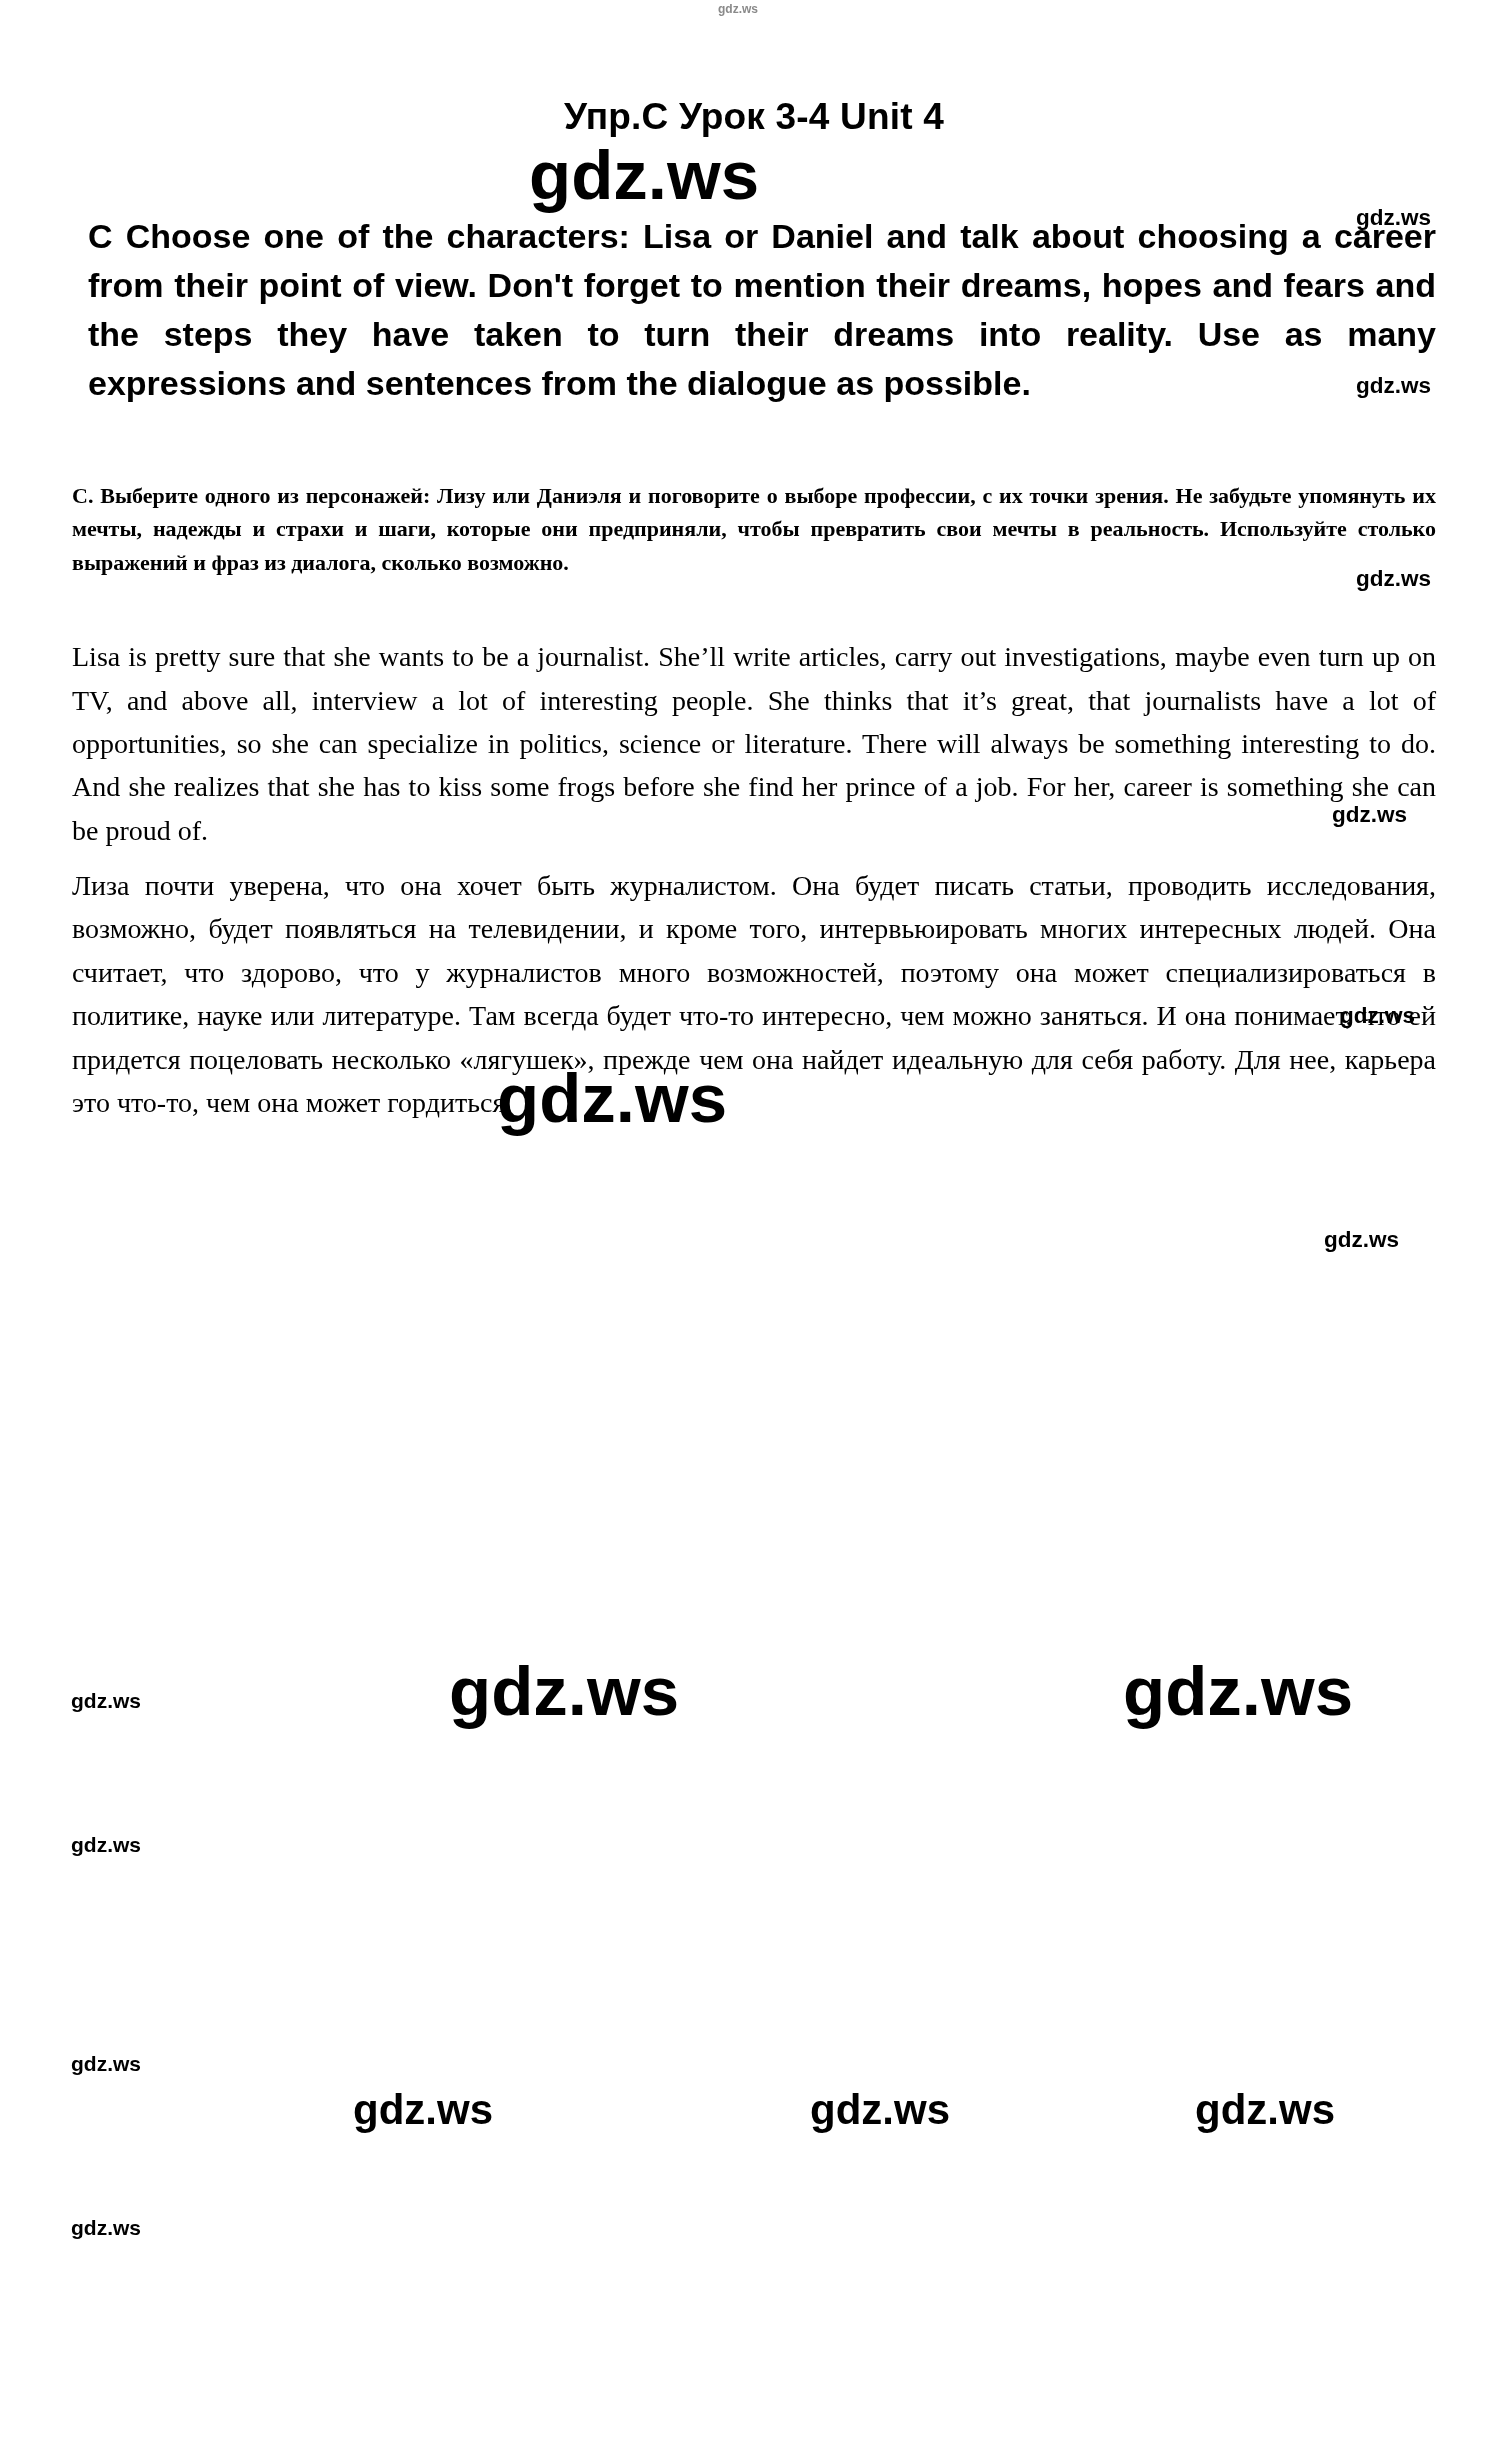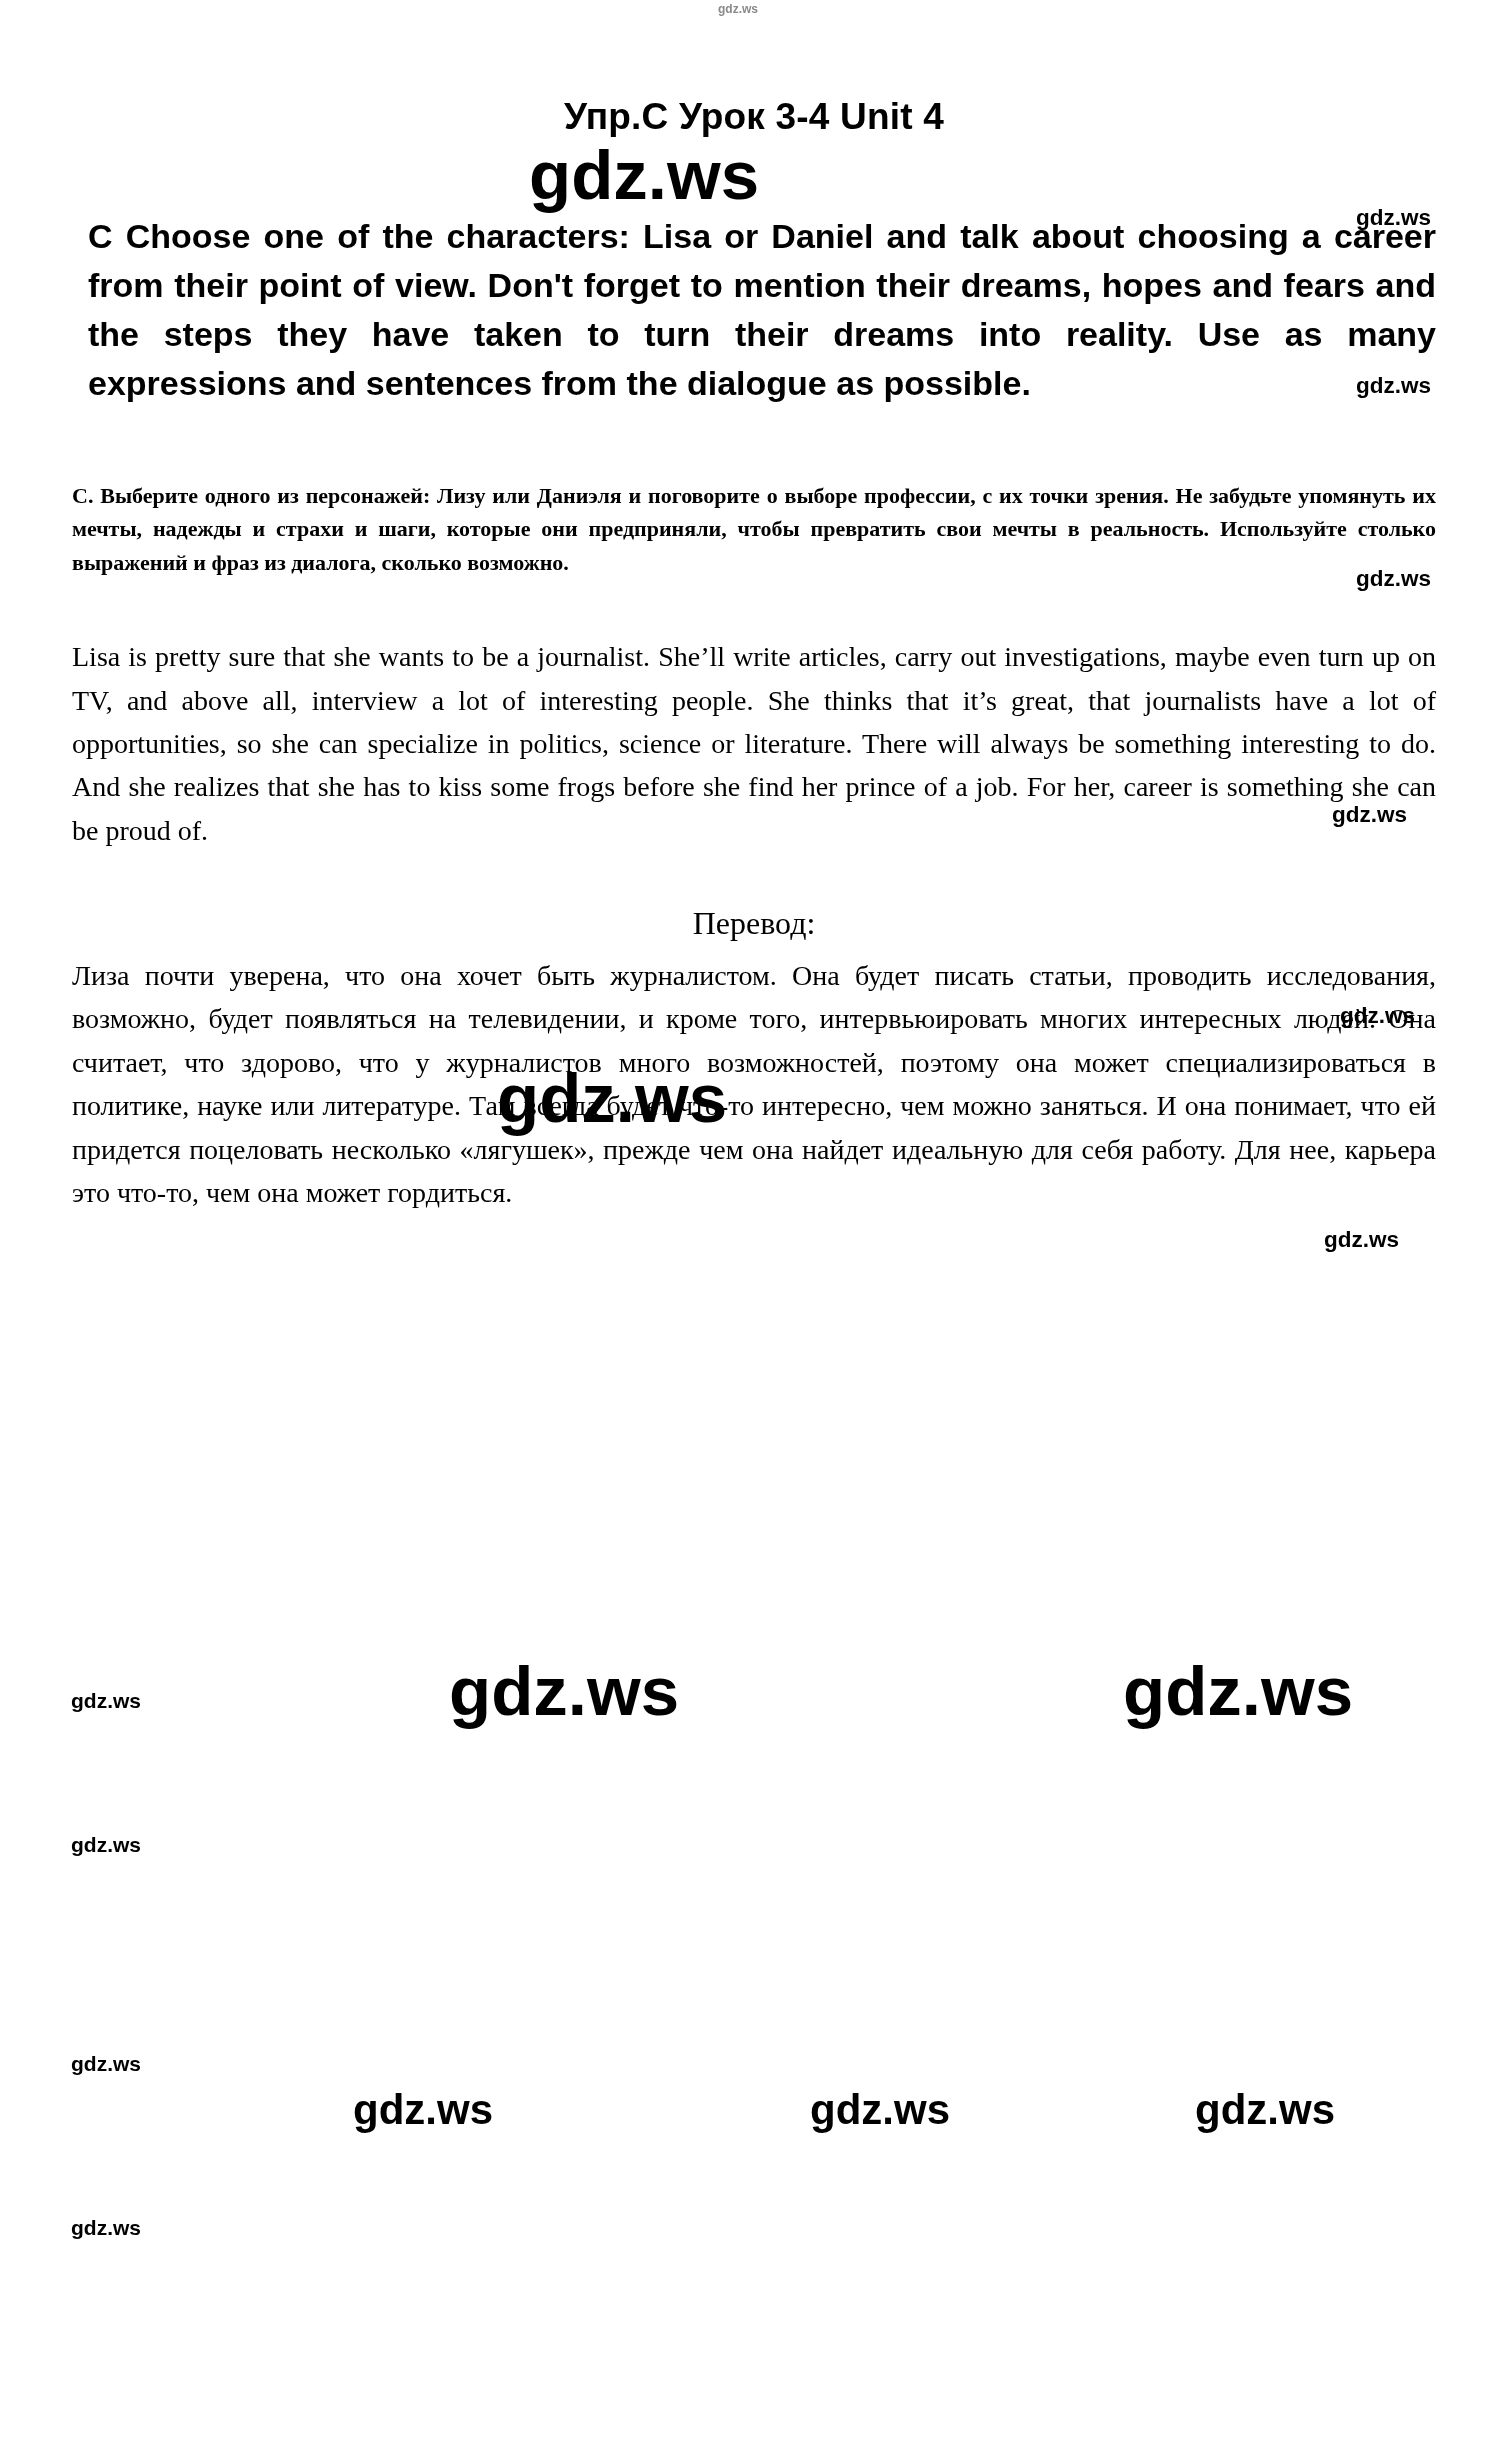--- a/index.html
+++ b/index.html
@@ -119,19 +119,18 @@
   <div class="small-wm" style="left:71px; top:2216px; font-size:21px;">gdz.ws</div>
 
   <h1 class="title">Упр.C Урок 3-4 Unit 4</h1>
 
   <p class="task-en">C Choose one of the characters: Lisa or Daniel and talk about choosing a career from their point of view. Don't forget to mention their dreams, hopes and fears and the steps they have taken to turn their dreams into reality. Use as many expressions and sentences from the dialogue as possible.</p>
 
   <p class="task-ru">C. Выберите одного из персонажей: Лизу или Даниэля и поговорите о выборе профессии, с их точки зрения. Не забудьте упомянуть их мечты, надежды и страхи и шаги, которые они предприняли, чтобы превратить свои мечты в реальность. Используйте столько выражений и фраз из диалога, сколько возможно.</p>
 
   <p class="body-text">Lisa is pretty sure that she wants to be a journalist. She’ll write articles, carry out investigations, maybe even turn up on TV, and above all, interview a lot of interesting people. She thinks that it’s great, that journalists have a lot of opportunities, so she can specialize in politics, science or literature. There will always be something interesting to do. And she realizes that she has to kiss some frogs before she find her prince of a job. For her, career is something she can be proud of.</p>
 
-  <p class="translation-label">Перевод:</p>
 
   <p class="body-text ru">Лиза почти уверена, что она хочет быть журналистом. Она будет писать статьи, проводить исследования, возможно, будет появляться на телевидении, и кроме того, интервьюировать многих интересных людей. Она считает, что здорово, что у журналистов много возможностей, поэтому она может специализироваться в политике, науке или литературе. Там всегда будет что-то интересно, чем можно заняться. И она понимает, что ей придется поцеловать несколько «лягушек», прежде чем она найдет идеальную для себя работу. Для нее, карьера это что-то, чем она может гордиться.</p>
 
   <div class="spacer-bottom"></div>
 </div>
 
 
 </body></html>

